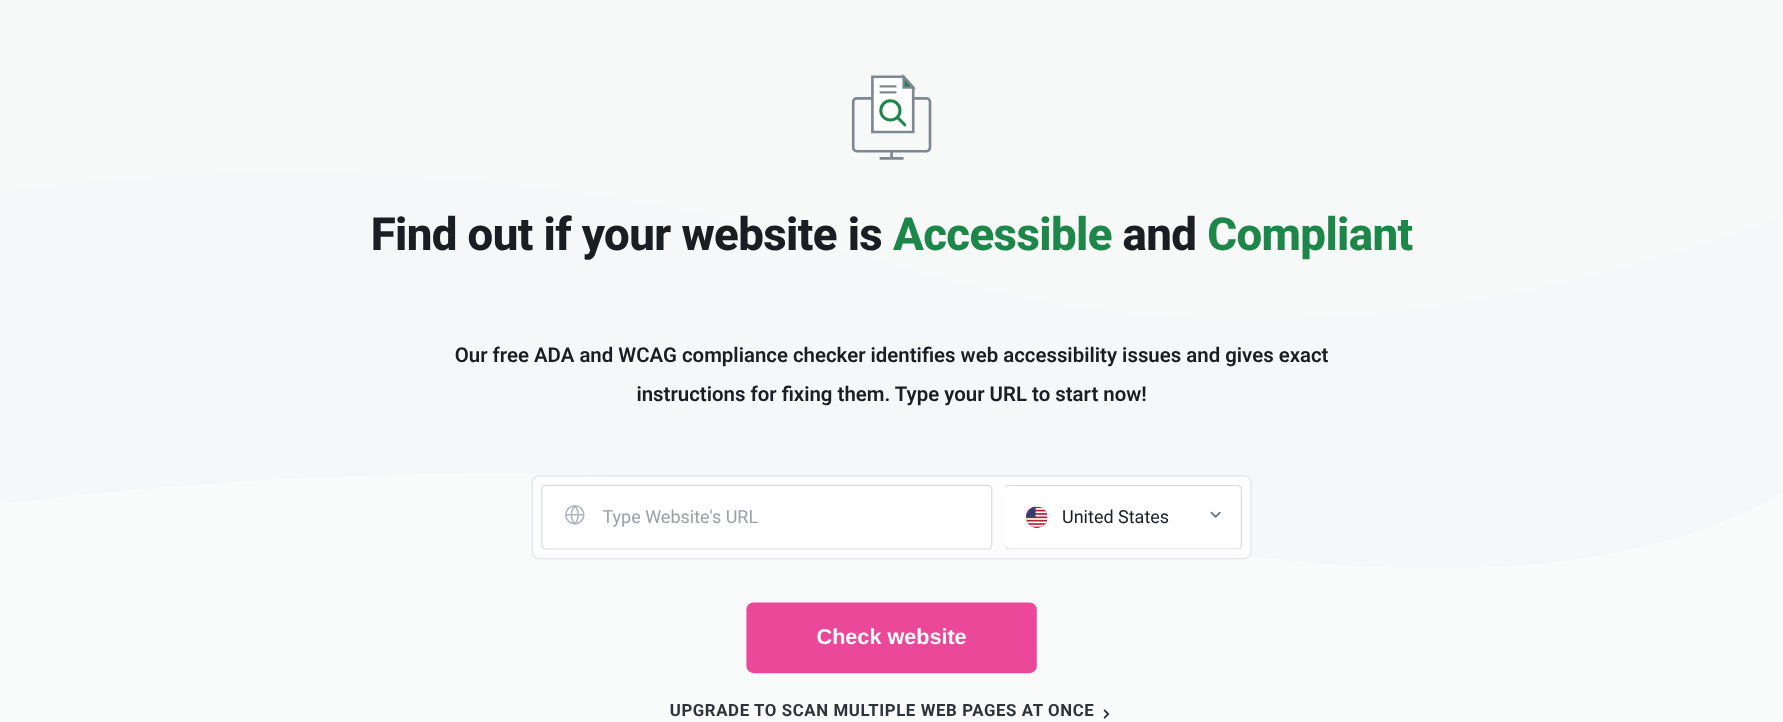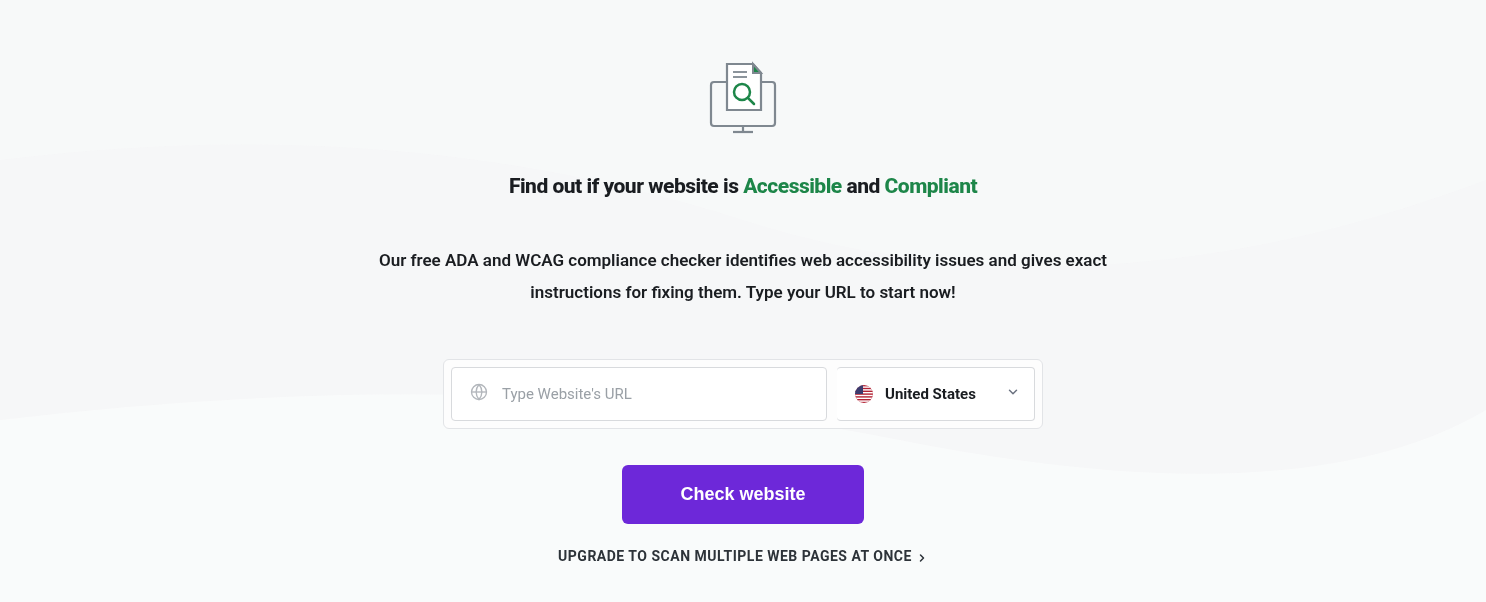--- a/index.html
+++ b/index.html
@@ -33,25 +33,25 @@
       z-index: 1;
       display: flex;
       flex-direction: column;
       align-items: center;
       width: 100%;
     }
     .hero-icon {
       margin-bottom: 30px;
     }
     .heading {
-      font-size: 21px;
+      font-size: 38px;
       font-weight: 800;
       color: #1a1d21;
       text-align: center;
-      margin-bottom: 12px;
+      margin-bottom: 29px;
       letter-spacing: -0.5px;
     }
     .heading .highlight {
       color: #1d8649;
       font-weight: 800;
     }
     .subheading {
       font-size: 17px;
       color: #1a1d21;
       text-align: center;
@@ -113,29 +113,29 @@
     .flag-icon {
       width: 18px;
       height: 18px;
       border-radius: 50%;
       margin-right: 12px;
       flex-shrink: 0;
       overflow: hidden;
     }
     .country-label {
       font-size: 15px;
-      font-weight: 700;
+      font-weight: 400;
       color: #1a1d21;
       flex: 1;
     }
     .chevron-icon {
       color: #6b7280;
     }
     .check-button {
-      background: #6d28d9;
+      background: #ec4899;
       color: #fff;
       font-size: 18px;
       font-weight: 700;
       border: none;
       border-radius: 6px;
       padding: 19px 58px;
       cursor: pointer;
       margin-bottom: 24px;
     }
     .upgrade-link {

